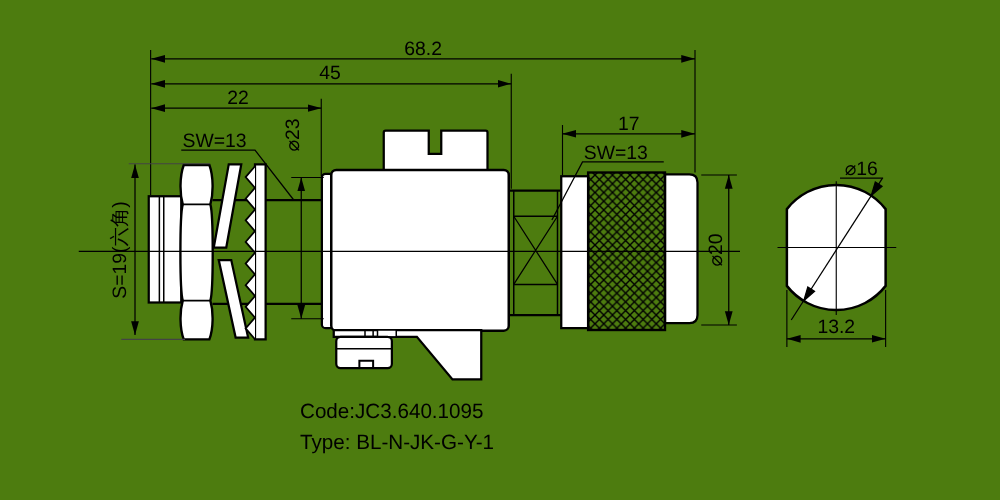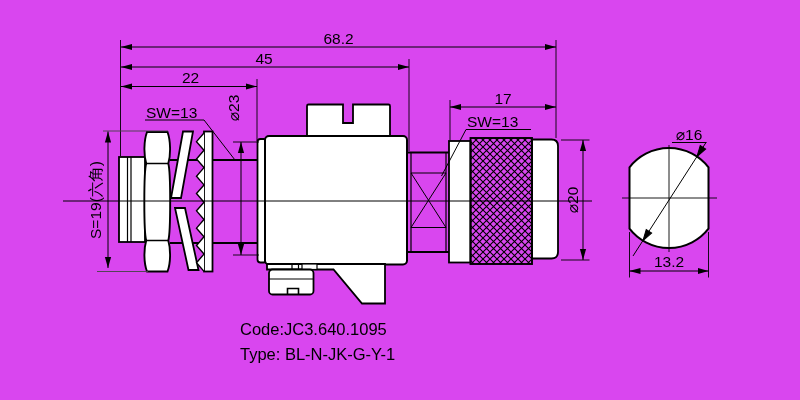--- a/index.html
+++ b/index.html
@@ -1,16 +1,16 @@
 <!DOCTYPE html>
 <html><head>
 <meta charset="utf-8">
 <style>
   html,body{margin:0;padding:0;background:#ffffff;}
-  .canvas{width:800px;height:400px;background:#d946ef;position:relative;overflow:hidden;
+  .canvas{width:800px;height:400px;background:#4d7c0f;position:relative;overflow:hidden;
           font-family:"Liberation Sans","DejaVu Sans",sans-serif;}
   svg{display:block;}
   text{fill:#000;}
   .dimtxt{font-size:15.5px;}
   .bigtxt{font-size:16.5px;}
 </style>
 </head>
 <body>
 
 <div class="canvas">

